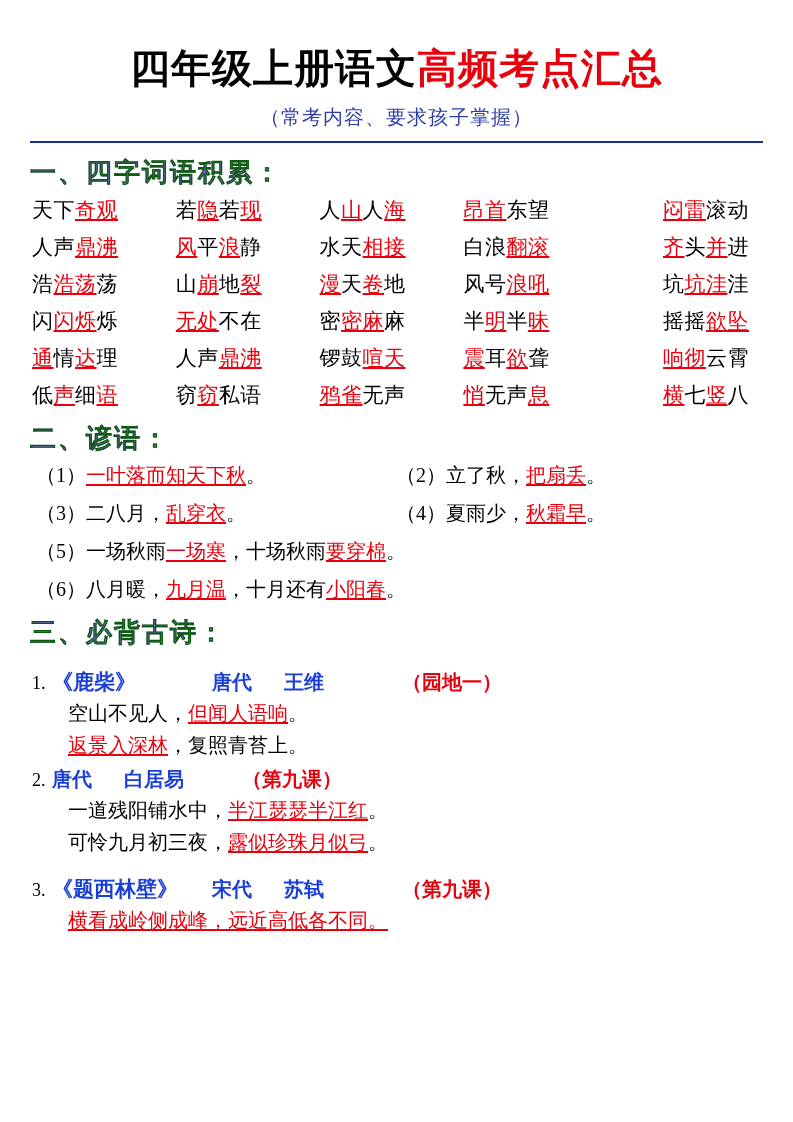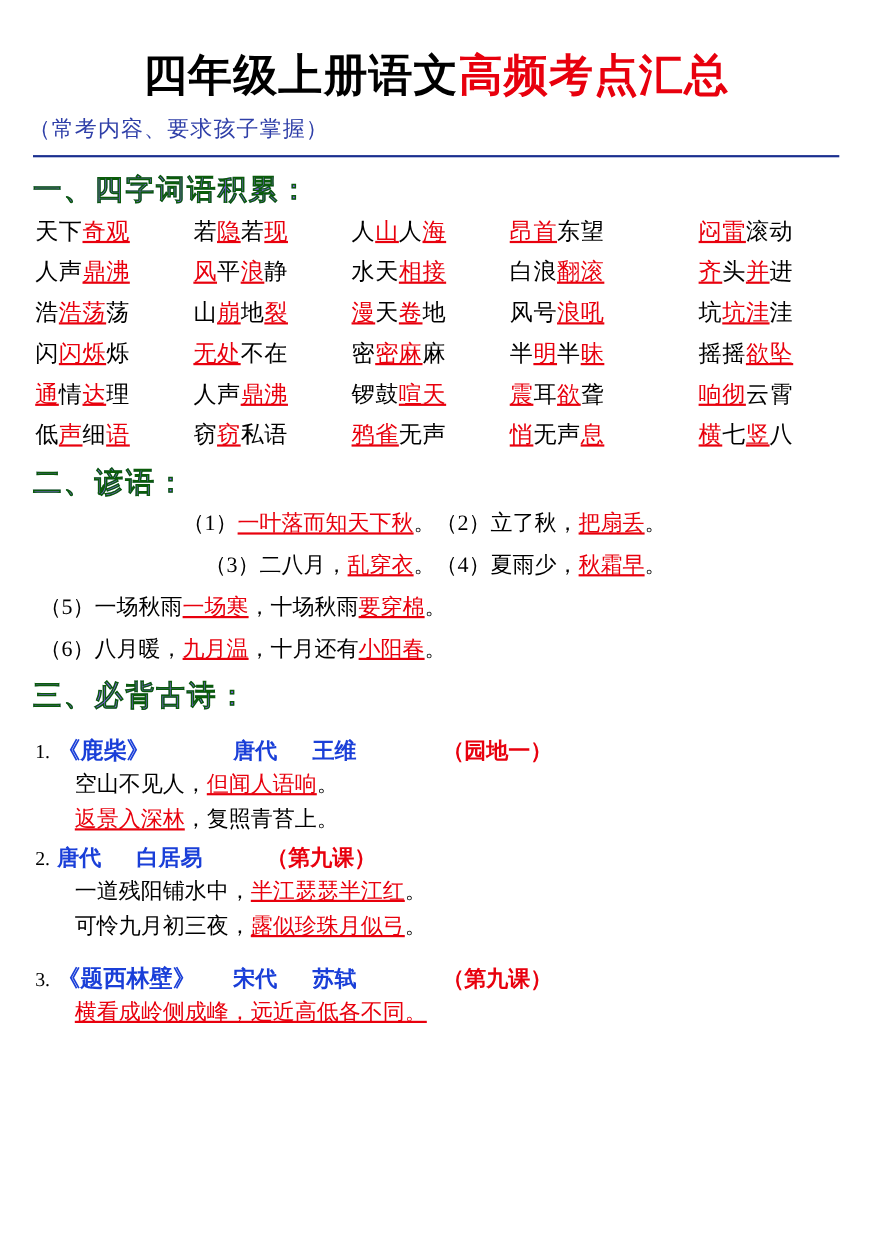--- a/index.html
+++ b/index.html
@@ -29,20 +29,21 @@
     font-size: 40px;
     font-weight: bold;
     letter-spacing: 1px;
     line-height: 1.25;
     margin-top: 14px;
   }
   .title .blk { color: #000000; }
   .title .red { color: #e8000d; }
 
   .subtitle {
+    text-align: center;
     font-size: 20px;
     color: #2f3fa8;
     margin-top: 10px;
     letter-spacing: 1px;
     font-family: Liberation Serif, serif;
   }
 
   .rule {
     border: none;
     border-top: 2px solid #1a2f8f;
@@ -66,33 +67,33 @@
     grid-template-columns: repeat(5, 1fr);
     row-gap: 9px;
     column-gap: 2px;
     font-size: 21px;
     margin: 4px 18px 0 6px;
   }
   .words .cell {
     white-space: nowrap;
     letter-spacing: 0.5px;
   }
-  .words .cell:nth-child(5n) { text-align: center; }
+  .words .cell:nth-child(5n) { text-align: right; }
   .ru { color: #e8000d; text-decoration: underline; text-underline-offset: 2px; }
 
   
   .prov-list {
     font-size: 20px;
     margin: 2px 0 0 10px;
   }
   .prov-row {
     display: flex;
     margin-bottom: 11px;
   }
-  .prov-row .p1 { width: 360px; text-align: right; }
+  .prov-row .p1 { width: 360px; }
   .prov-row .p2 { flex: 1; }
   .prov-full { margin-bottom: 11px; }
 
   
   .poem {
     margin: 0 0 6px 6px;
     font-size: 20px;
   }
   .poem-head {
     display: flex;

